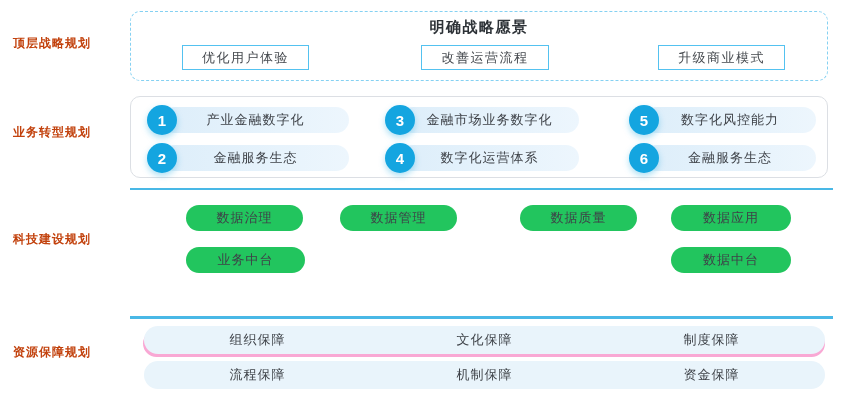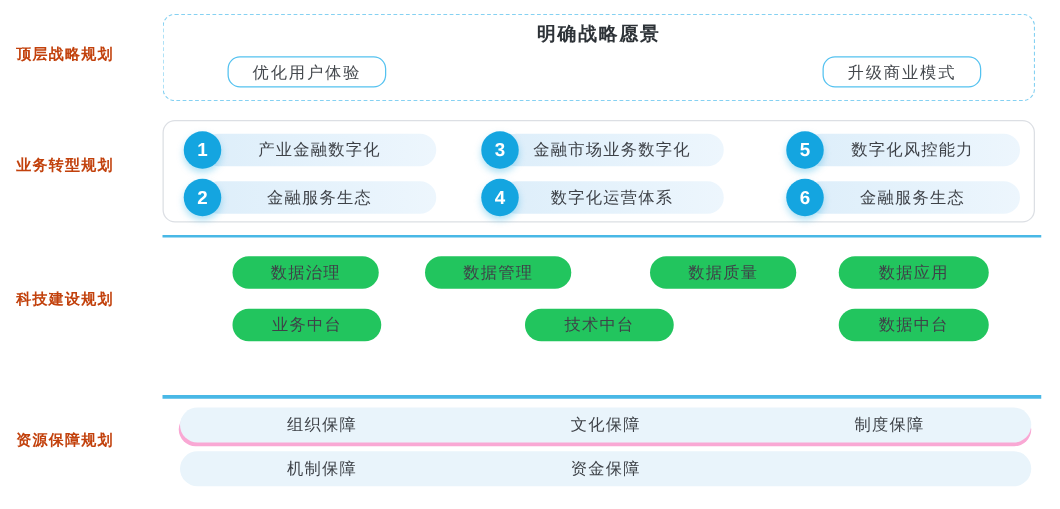--- a/index.html
+++ b/index.html
@@ -18,21 +18,21 @@
   .vision-box{
     position:absolute;left:130px;top:11px;width:698px;height:70px;
     border:1.5px dashed #85d1f2;border-radius:10px;box-sizing:border-box;background:#fff;padding-left:48px;
   }
   .vision-title{
     position:absolute;top:6px;left:0;width:100%;text-align:center;
     font-size:15px;font-weight:bold;color:#2d3237;letter-spacing:1.5px;
   }
   .vbtn{
     position:absolute;top:33px;height:25px;box-sizing:border-box;background:#fff;
-    border:1.5px solid #54c2f0;border-radius:10px;display:flex;align-items:center;
+    border:1.5px solid #54c2f0;border-radius:0;display:flex;align-items:center;
     justify-content:center;font-size:13px;color:#45494e;letter-spacing:1.5px;white-space:nowrap;
   }
   .vbtn-1{left:51px;width:127px}
   .vbtn-2{left:290px;width:128px}
   .vbtn-3{left:527px;width:127px}
 
   
   .transform-box{
     position:absolute;left:130px;top:96px;width:698px;height:82px;box-sizing:border-box;
     border:1px solid #dcdfe4;border-radius:10px;background:#fff;
@@ -98,20 +98,21 @@
 <div class="canvas">
 
   <div class="tier-label tier-1">顶层战略规划</div>
   <div class="tier-label tier-2">业务转型规划</div>
   <div class="tier-label tier-3">科技建设规划</div>
   <div class="tier-label tier-4">资源保障规划</div>
 
   <div class="vision-box">
     <div class="vision-title">明确战略愿景</div>
     <div class="vbtn vbtn-1">优化用户体验</div>
+    <div class="vbtn vbtn-2">改善运营流程</div>
     <div class="vbtn vbtn-3">升级商业模式</div>
   </div>
 
   <div class="transform-box">
     <div class="titem ti-1">
       <span class="pill">产业金融数字化</span>
       <span class="badge">1</span>
     </div>
     <div class="titem ti-2">
       <span class="pill">金融服务生态</span>
@@ -136,27 +137,27 @@
   </div>
 
   <div class="sep sep-1"></div>
   <div class="sep sep-2"></div>
 
   <div class="pill-s ps-1">数据治理</div>
   <div class="pill-s ps-2">数据管理</div>
   <div class="pill-s ps-3">数据质量</div>
   <div class="pill-s ps-4">数据应用</div>
   <div class="pill-s ps-5">业务中台</div>
-  <div class="pill-s ps-6">技术中台</div>
   <div class="pill-s ps-7">数据中台</div>
   <div class="pill-wide">云原生底座</div>
 
   <div class="gbar gbar-1">
     <span class="gcell">组织保障</span>
     <span class="gcell">文化保障</span>
     <span class="gcell">制度保障</span>
   </div>
   <div class="gbar gbar-2">
+    <span class="gcell">流程保障</span>
     <span class="gcell">机制保障</span>
     <span class="gcell">资金保障</span>
   </div>
 
 </div>
 
 </body></html>

